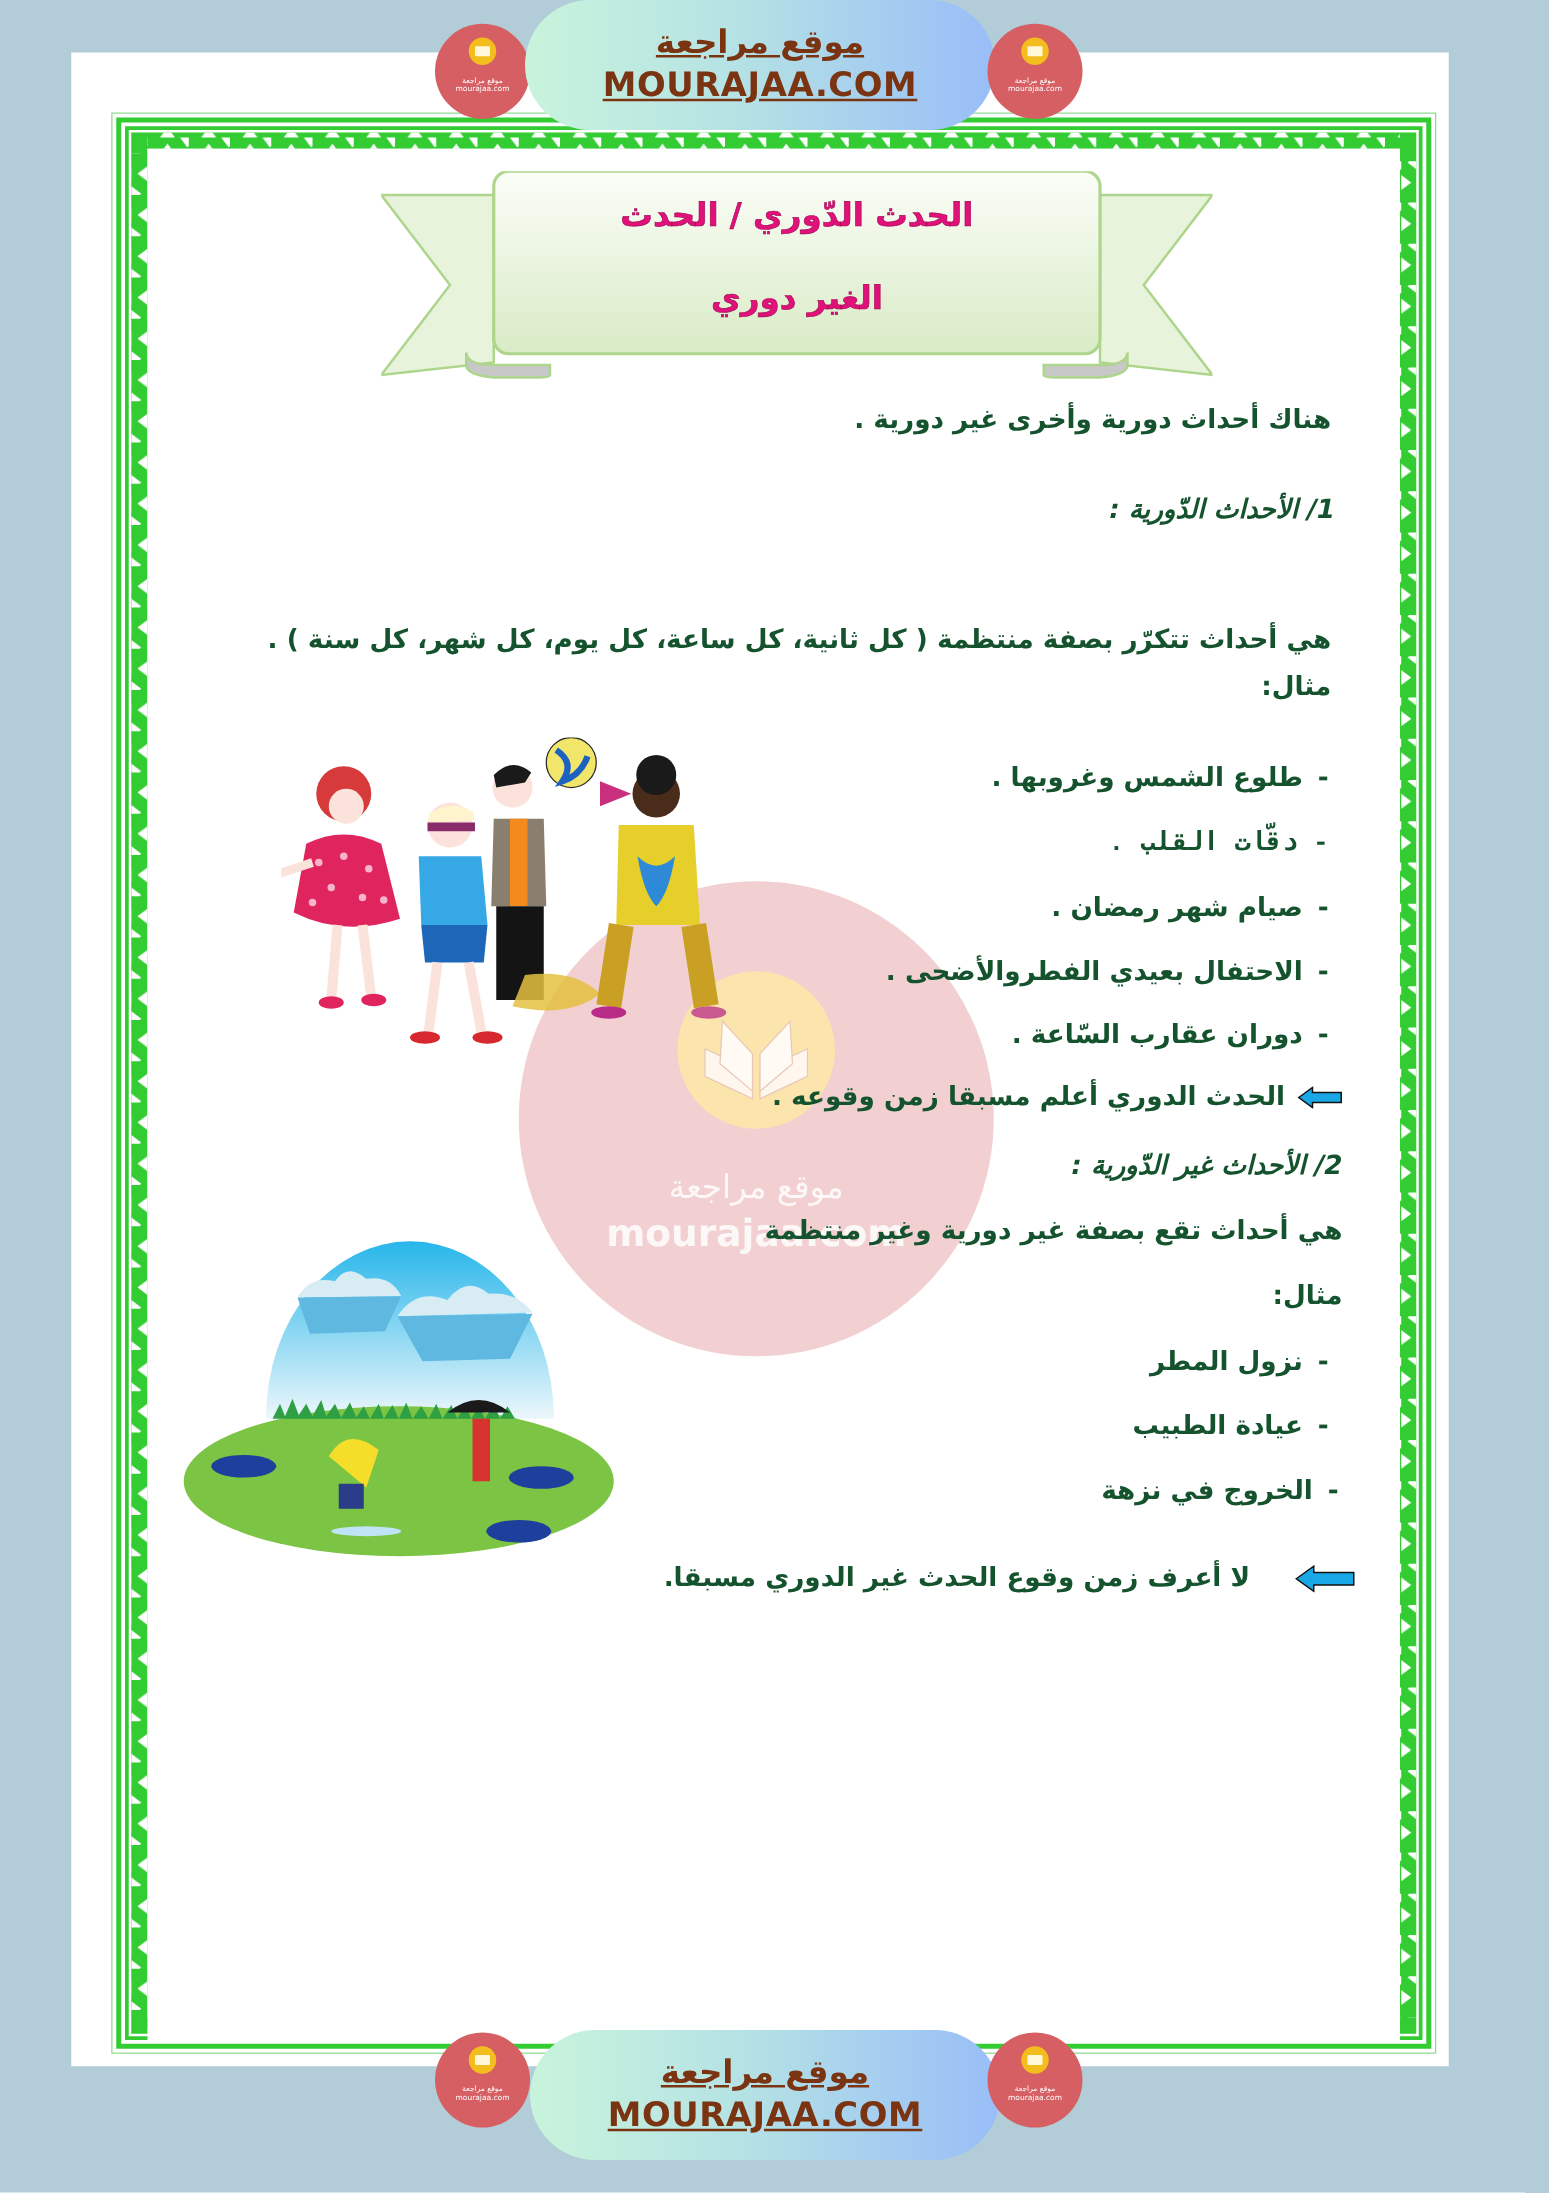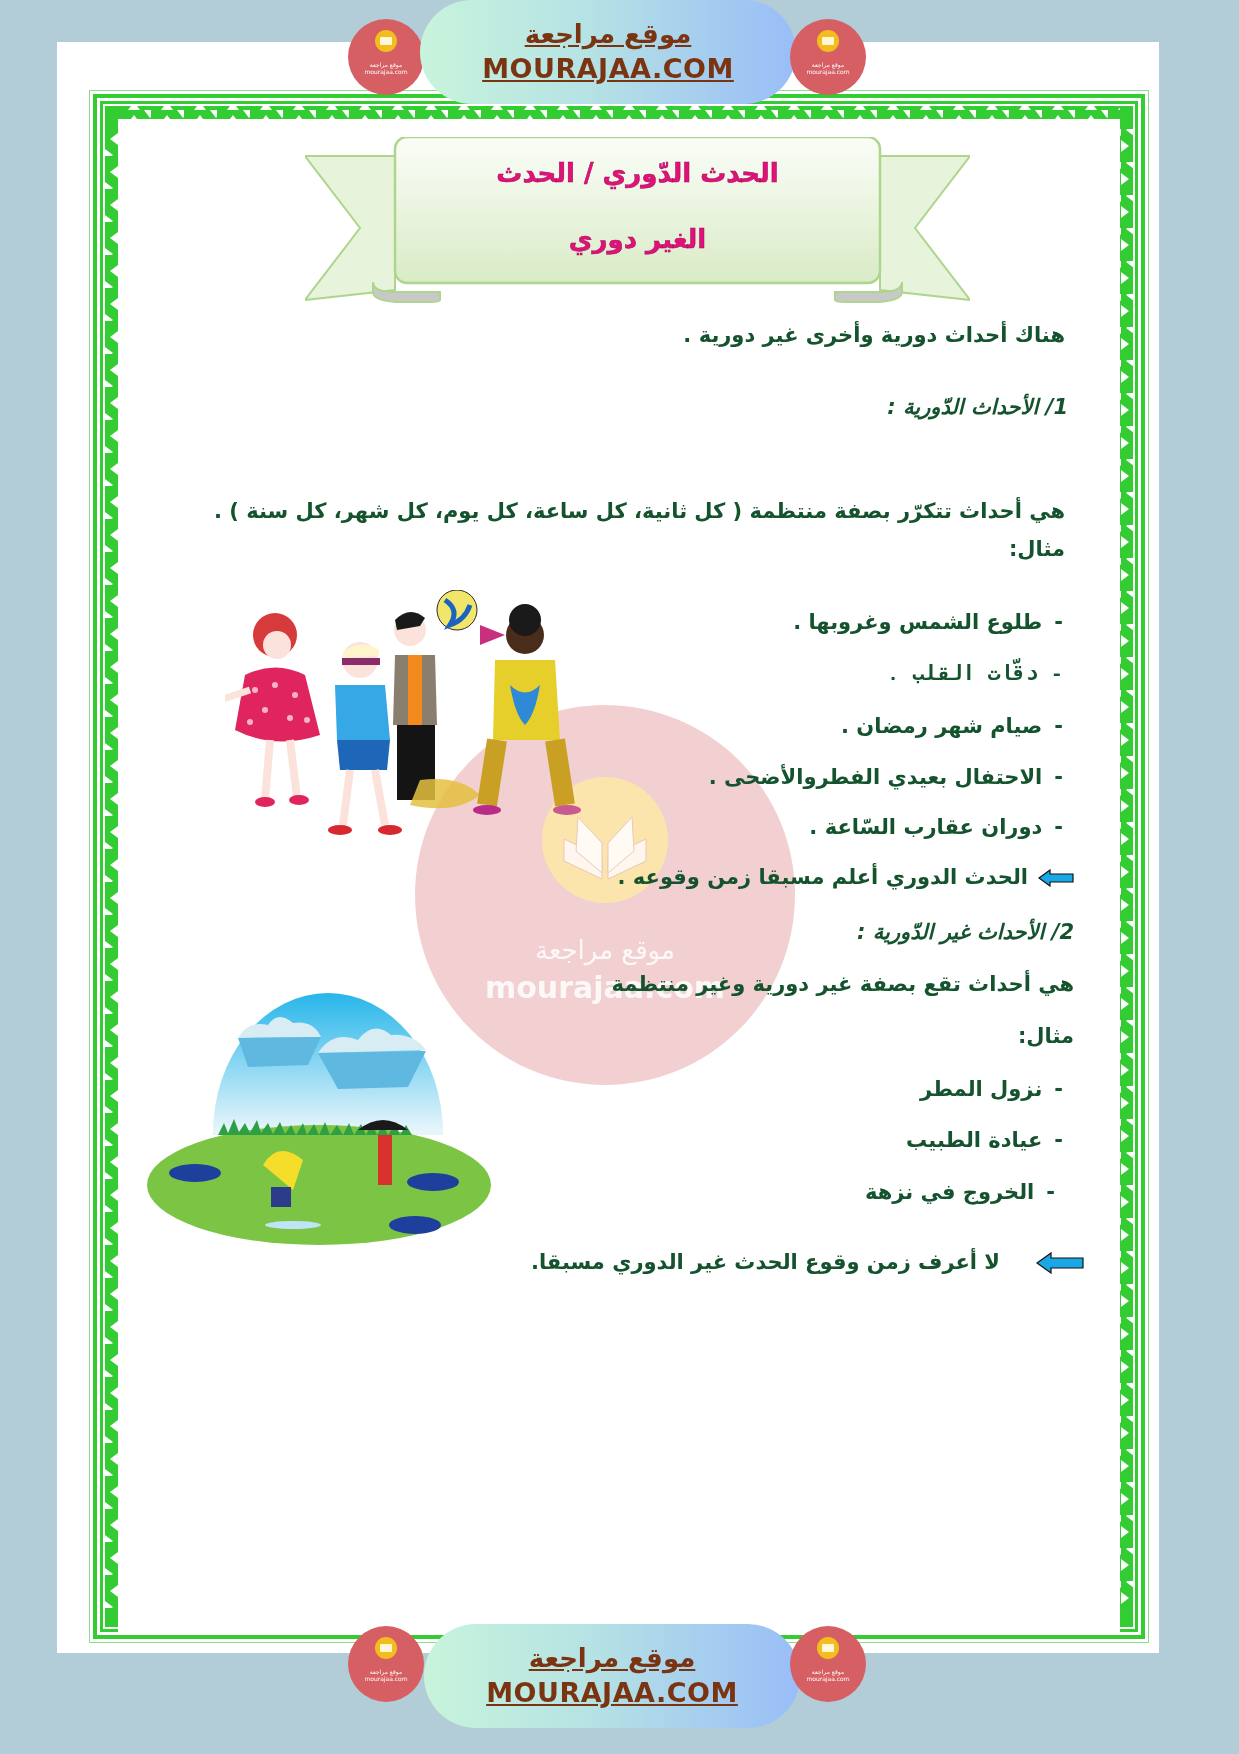--- a/index.html
+++ b/index.html
@@ -203,21 +203,21 @@
     <path d="M1,9 L12,1 L12,5 L35,5 L35,13 L12,13 L12,17 Z" fill="#1aa7e6" stroke="#111" stroke-width="1.2"></path>
   </svg><span>الحدث الدوري أعلم مسبقا زمن وقوعه .</span>
 </div>
 
 <div class="t red" style="right:165px;top:920px;">2/ الأحداث غير الدّورية   :</div>
 <div class="t" style="right:165px;top:972px;">هي أحداث تقع بصفة غير دورية وغير منتظمة</div>
 <div class="t" style="right:165px;top:1024px;">مثال:</div>
 
 <div class="t li" style="right:176px;top:1077px;"><span class="dash">-</span><span>نزول المطر</span></div>
 <div class="t li" style="right:176px;top:1128px;"><span class="dash">-</span><span>عيادة الطبيب</span></div>
-<div class="t li" style="right:184px;top:1180px;"><span class="dash">-</span><span>الخروج في نزهة</span></div>
+<div class="t li" style="right:168px;top:1180px;"><span class="dash">-</span><span>الخروج في نزهة</span></div>
 
 <div class="t" style="right:155px;top:1250px;">
   <svg class="arrow" width="48" height="22" viewBox="0 0 48 22" style="margin-left:36px;">
     <path d="M1,11 L15,1 L15,6 L47,6 L47,16 L15,16 L15,21 Z" fill="#1aa7e6" stroke="#111" stroke-width="1.2"></path>
   </svg><span>لا أعرف زمن وقوع الحدث غير الدوري مسبقا.</span>
 </div>
 
 <div class="logo-circle" style="left:348px;top:1626px;">
   <div class="book"></div>
   <div class="txt">موقع مراجعة mourajaa.com</div>

